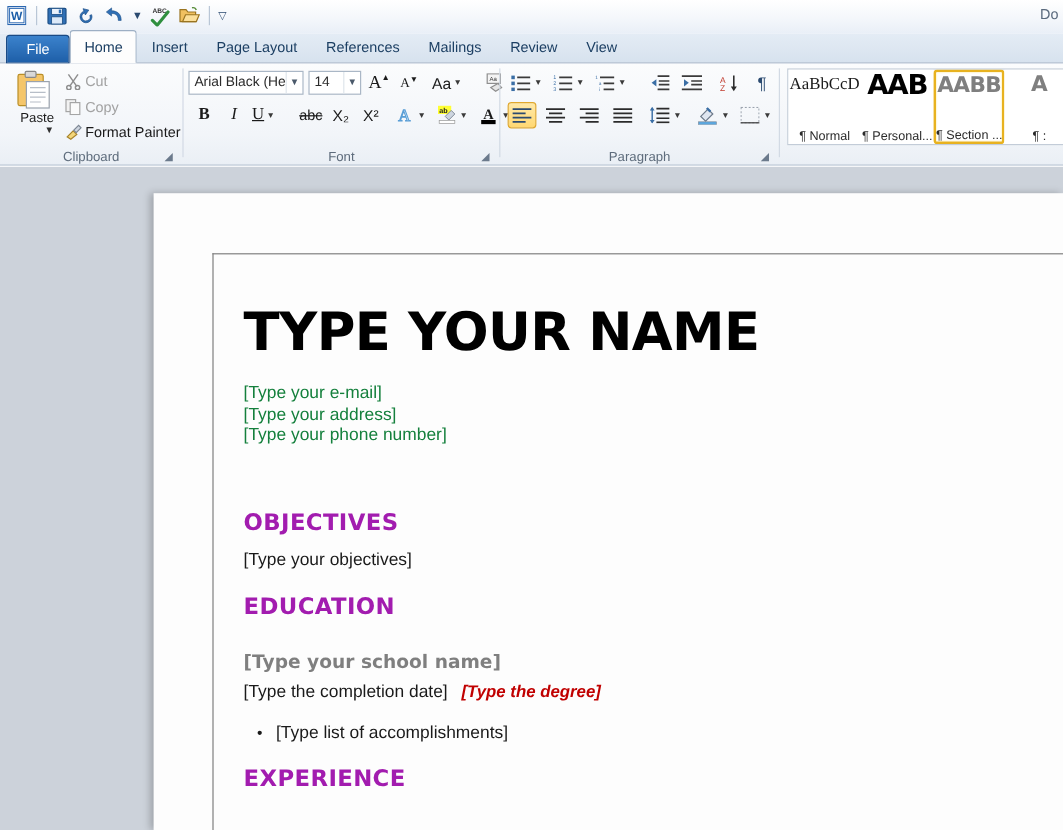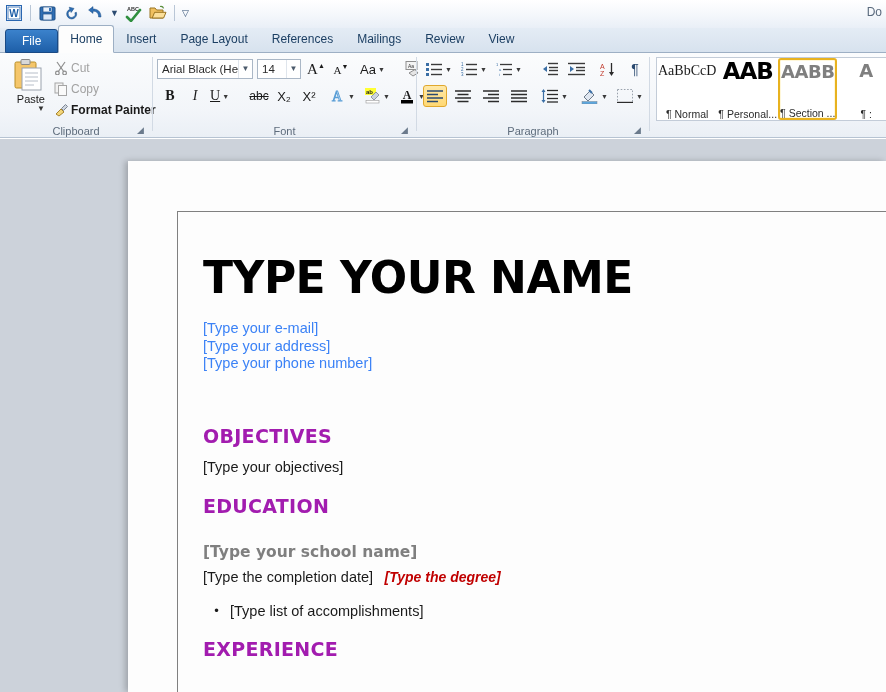--- a/index.html
+++ b/index.html
@@ -156,21 +156,21 @@
   .resume-name {
     font-family: "DejaVu Sans", sans-serif;
     font-weight: bold;
     font-size: 44px;
     letter-spacing: -0.5px;
     color: #000000;
     line-height: 1;
   }
   .contact { margin-top: 20px; }
   .contact div {
-    font-size: 14.5px; color: #3b82f6; line-height: 17.5px;
+    font-size: 14.5px; color: #15803d; line-height: 17.5px;
     font-family: "Liberation Sans", sans-serif;
   }
   .sec-head {
     font-family: "DejaVu Sans", sans-serif;
     font-weight: bold;
     font-size: 19px;
     color: #a21caf;
     letter-spacing: 0.3px;
   }
   .body-line { font-size: 14.5px; color: #1a1a1a; line-height: 18px; }
@@ -294,21 +294,21 @@
       <div class="ribbon-btn disabled" style="left:50px; top:26px; height:19px;">
         <span class="icon-sq" style="width:20px;height:19px;">
           <svg width="14" height="14" viewBox="0 0 14 14">
             <rect x="1" y="1" width="8" height="10" fill="#f2f2f2" stroke="#a5a5a5"></rect>
             <rect x="4.5" y="3.5" width="8" height="10" fill="#fafafa" stroke="#a5a5a5"></rect>
           </svg>
         </span>
         <span>Copy</span>
       </div>
 
-      <div class="ribbon-btn" style="left:50px; top:47px; height:19px;font-weight:bold;">
+      <div class="ribbon-btn" style="left:50px; top:47px; height:19px;">
         <span class="icon-sq" style="width:20px;height:19px;">
           <svg width="15" height="14" viewBox="0 0 15 14">
             <path d="M2 11 L7 6 L10 9 L5 13 Z" fill="#f3d67a" stroke="#a8842c"></path>
             <path d="M7.5 5.5 L11.5 1.5 L13.5 3.5 L9.5 7.5 Z" fill="#cfd6e0" stroke="#7d8794"></path>
           </svg>
         </span>
         <span>Format Painter</span>
       </div>
 
       <div class="rgroup-label">Clipboard</div>

